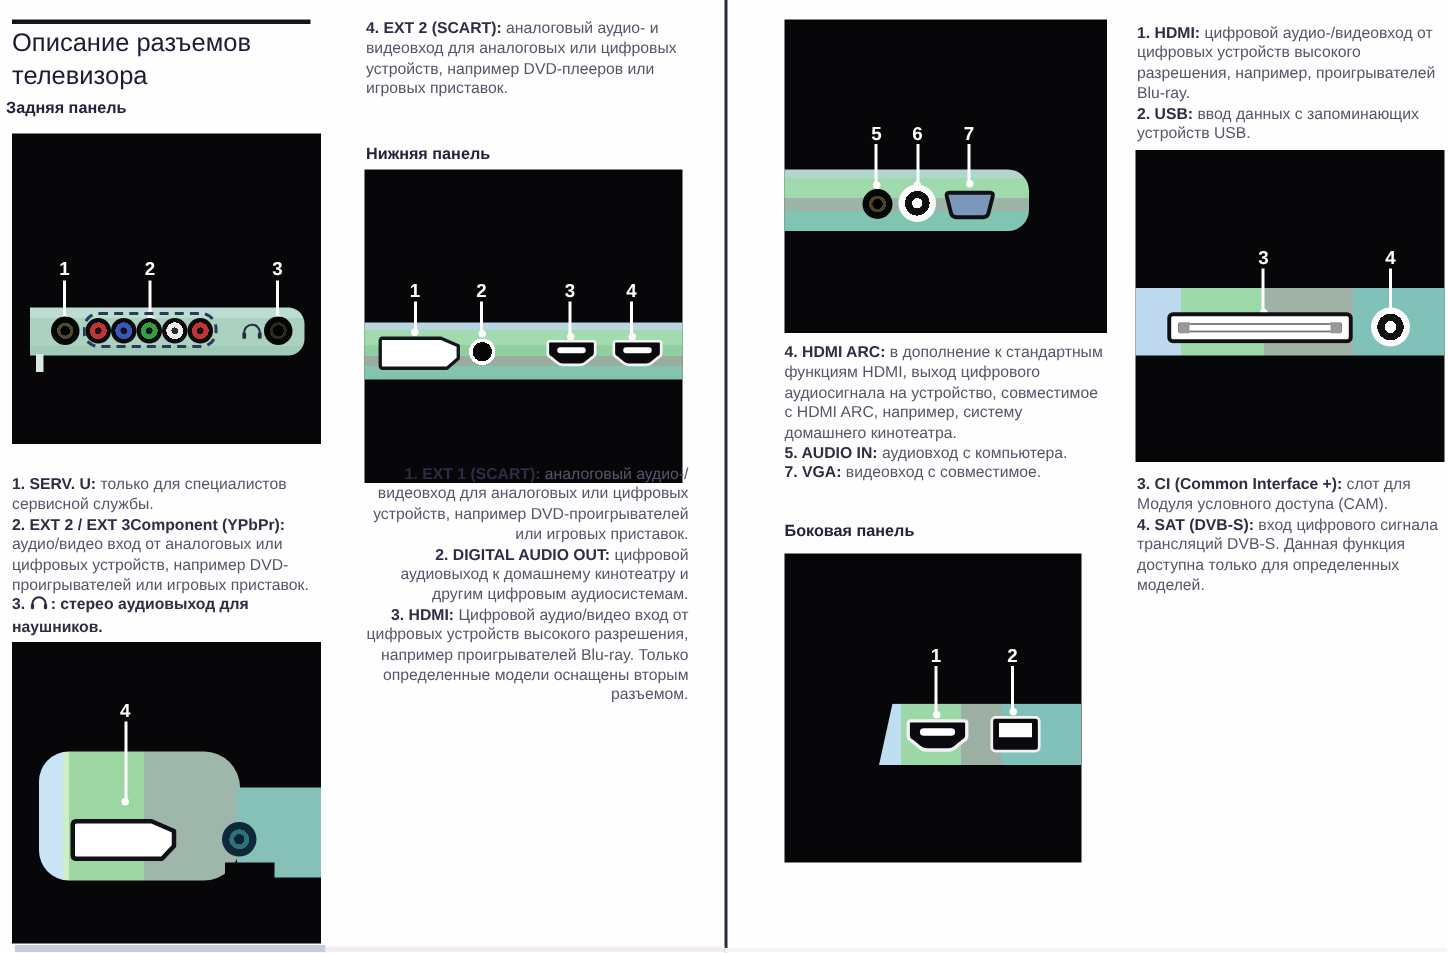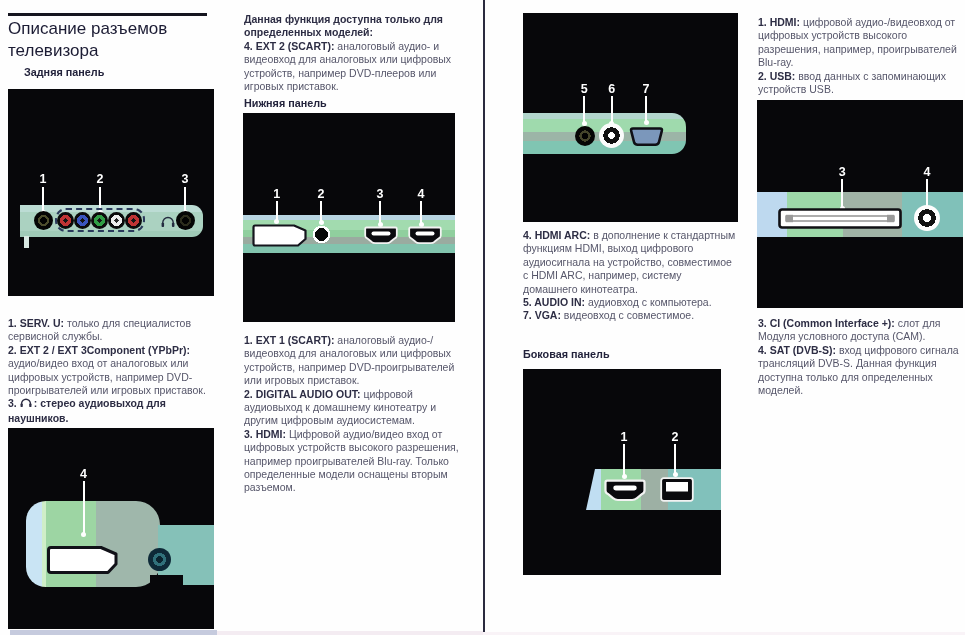--- a/index.html
+++ b/index.html
@@ -23,21 +23,21 @@
 </style>
 </head>
 <body>
 
 <div class="sheet">
 
   <div class="divider" style="left:483px;top:0;width:2px;height:635px;"></div>
 
   <div class="rule" style="left:8px;top:13px;width:199px;height:2.5px;"></div>
   <h1 class="title" style="left:8px;top:18px;width:212px;">Описание разъемов телевизора</h1>
-  <div class="sec" style="left:24px;top:66px;">Задняя панель</div>
+  <div class="sec" style="left:4px;top:66px;">Задняя панель</div>
 
   <div class="fig" style="left:8px;top:89px;width:206px;height:207px;">
     <div class="abs" style="left:12px;top:116px;width:183px;height:32px;border-radius:0 11px 11px 0;background:linear-gradient(180deg,#bcdcd4 0 7px,#abd2c1 7px 26px,#a0cbb8 26px 32px);"></div>
     <div class="abs" style="left:16px;top:147px;width:5px;height:12px;background:#d8e8e2;"></div>
 
     <div class="num" style="left:35px;top:84px;">1</div>
     <div class="num" style="left:92px;top:84px;">2</div>
     <div class="num" style="left:177px;top:84px;">3</div>
     <div class="lead" style="left:35px;top:98px;height:26px;"></div>
     <div class="lead" style="left:92px;top:98px;height:26px;"></div>
@@ -86,21 +86,20 @@
 
     <span class="abs" style="left:38px;top:117px;">
       <svg width="74" height="30" viewBox="0 0 74 30">
           <path d="M5 2.5 H55 L70 9 V19 L62 27.5 H5 Q2.5 27.5 2.5 25 V5 Q2.5 2.5 5 2.5 Z" fill="#ffffff" stroke="#111118" stroke-width="3" stroke-linejoin="round"></path>
         </svg>
     </span>
     <div class="circ" style="left:139.8px;top:119.8px;width:23px;height:23px;background:radial-gradient(circle,#0b2530 0 3.4px,#30707a 3.4px 6.6px,#0e2a38 6.6px 11.5px);"></div>
   </div>
 
   <div class="col" style="left:244px;top:13px;width:215px;">
-    <p class="item bold-item">Данная функция доступна только для определенных моделей:</p>
     <p class="item"><b class="lbl">4. EXT 2 (SCART):</b><span> аналоговый аудио- и видеовход для аналоговых или цифровых устройств, например DVD-плееров или игровых приставок.</span></p>
   </div>
   <div class="sec" style="left:244px;top:97px;">Нижняя панель</div>
 
   <div class="fig" style="left:243px;top:113px;width:212px;height:209px;">
     <div class="abs" style="left:0;top:102px;width:212px;height:38px;background:linear-gradient(180deg,#b8d5e2 0 5px,#a2dbaf 5px 15px,#90cf9e 15px 22px,#9aaba0 22px 29px,#82c4ae 29px 38px);"></div>
 
     <div class="num" style="left:33.7px;top:75px;">1</div>
     <div class="num" style="left:78px;top:75px;">2</div>
     <div class="num" style="left:137px;top:75px;">3</div>
@@ -127,21 +126,21 @@
         </svg>
     </span>
     <span class="abs" style="left:164.5px;top:112.5px;">
       <svg width="34" height="19" viewBox="0 0 34 19">
           <path d="M2.5 1.5 H31.5 Q32.8 1.5 32.8 3 V9.5 Q32.8 11.5 30.8 12.3 L26.5 15.8 Q25 17.2 22.8 17.2 H11.2 Q9 17.2 7.5 15.8 L3.2 12.3 Q1.2 11.5 1.2 9.5 V3 Q1.2 1.5 2.5 1.5 Z" fill="#0a0a0e" stroke="#f2f2f2" stroke-width="1.8"></path>
           <rect x="7.5" y="5.5" width="19" height="4" rx="2" fill="#ffffff"></rect>
         </svg>
     </span>
   </div>
 
-  <div class="col" style="left:244px;top:334px;width:215px;">
+  <div class="col" style="left:244px;top:310px;width:215px;text-align:right;">
     <p class="item"><b class="lbl">1. EXT 1 (SCART):</b><span> аналоговый аудио-/видеовход для аналоговых или цифровых устройств, например DVD-проигрывателей или игровых приставок.</span></p>
     <p class="item"><b class="lbl">2. DIGITAL AUDIO OUT:</b><span> цифровой аудиовыход к домашнему кинотеатру и другим цифровым аудиосистемам.</span></p>
     <p class="item"><b class="lbl">3. HDMI:</b><span> Цифровой аудио/видео вход от цифровых устройств высокого разрешения, например проигрывателей Blu-ray. Только определенные модели оснащены вторым разъемом.</span></p>
   </div>
 
   <div class="fig" style="left:523px;top:13px;width:215px;height:209px;">
     <div class="abs" style="left:0;top:100px;width:163px;height:41px;border-radius:0 14px 14px 0;background:linear-gradient(180deg,#b2d6cd 0 6px,#9fdaad 6px 19px,#9cb5a7 19px 28px,#80c5b2 28px 41px);"></div>
 
     <div class="num" style="left:61.3px;top:70px;">5</div>
     <div class="num" style="left:88.7px;top:70px;">6</div>

